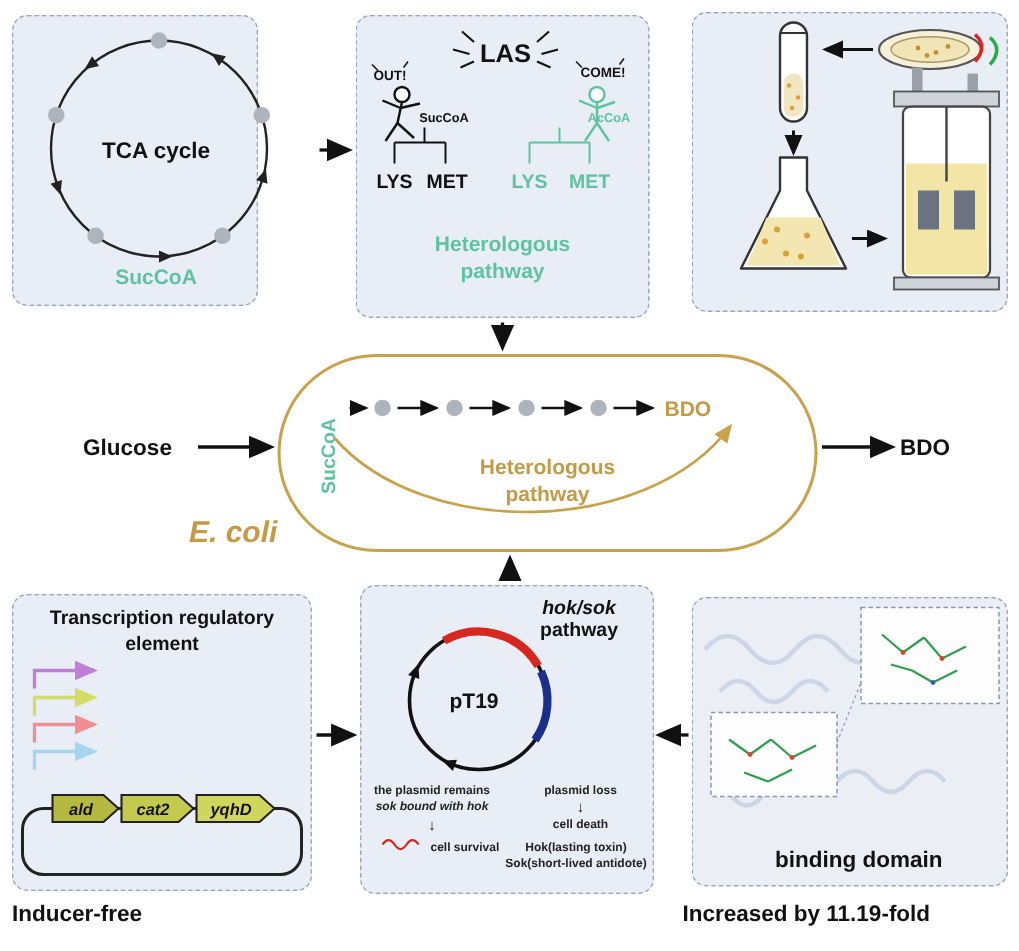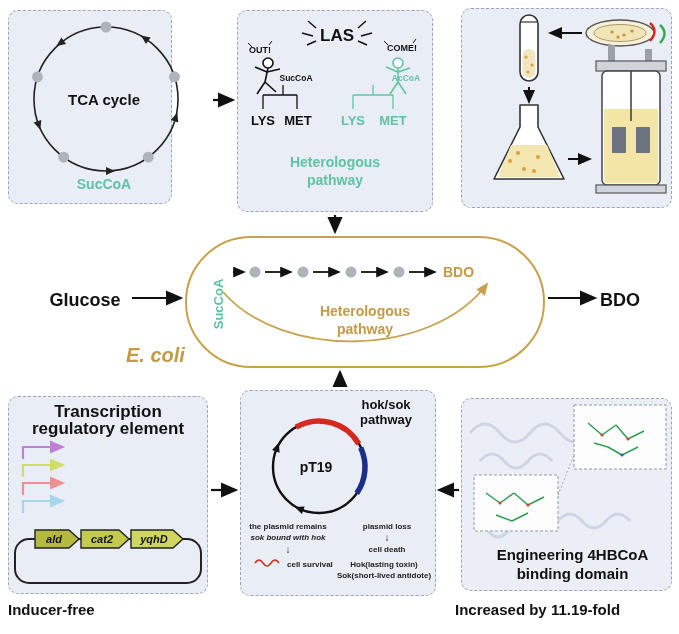--- a/index.html
+++ b/index.html
@@ -1,27 +1,27 @@
 <!DOCTYPE html>
 <html><head>
 <meta charset="utf-8">
 <style>
   html,body{margin:0;padding:0;background:#fff;}
   .page{position:relative;width:679px;height:634px;background:#fff;overflow:hidden;
         font-family:"Liberation Sans",sans-serif;color:#111;}
   .panel{position:absolute;background:#e9edf5;border:1.6px dashed #9aa6b8;border-radius:10px;box-sizing:border-box;}
   .panel svg{position:absolute;left:0;top:0;}
   .caption{position:absolute;font-weight:bold;font-size:15px;text-align:left;color:#111;}
-  .sidelabel{position:absolute;font-weight:bold;font-size:18px;color:#111;}
+  .sidelabel{position:absolute;font-weight:bold;font-size:15px;color:#111;}
   .capsule{position:absolute;left:185px;top:236px;width:360px;height:132px;border:2px solid #c8a24b;
            border-radius:66px;background:#fff;box-sizing:border-box;}
   .ecoli{position:absolute;left:126px;top:344px;font-weight:bold;font-style:italic;font-size:20px;color:#c49a45;}
   .hoksok{position:absolute;left:98px;top:6px;width:94px;text-align:center;font-size:13px;font-weight:bold;line-height:15px;}
   .bindtitle{position:absolute;left:18px;right:6px;top:146px;text-align:center;font-weight:bold;font-size:15px;line-height:19px;}
-  .transtitle{position:absolute;left:4px;right:4px;top:6px;text-align:center;font-weight:bold;font-size:17px;line-height:17px;}
+  .transtitle{position:absolute;left:4px;right:4px;top:6px;text-align:center;font-weight:bold;font-size:13px;line-height:17px;}
   svg text{font-family:"Liberation Sans",sans-serif;}
   .connectors{position:absolute;left:0;top:0;pointer-events:none;}
 </style>
 </head>
 <body>
 
 <div class="page">
 
   <div class="panel" style="left:8px;top:10px;width:164px;height:194px;">
     <svg width="197" height="191" viewBox="0 0 197 191">
@@ -234,21 +234,21 @@
         <polygon points="122,133 164,133 174,142 164,151 122,151" fill="#cfd65e"></polygon>
       </g>
       <text x="45" y="146" text-anchor="middle" font-size="11" font-weight="bold" font-style="italic" fill="#111">ald</text>
       <text x="93" y="146" text-anchor="middle" font-size="11" font-weight="bold" font-style="italic" fill="#111">cat2</text>
       <text x="145" y="146" text-anchor="middle" font-size="11" font-weight="bold" font-style="italic" fill="#111">yqhD</text>
     </svg>
   </div>
 
   <div class="panel" style="left:240px;top:390px;width:196px;height:206px;">
     <div class="hoksok">
-      <span style="">hok/sok</span><br>
+      <span style="font-style:italic;">hok/sok</span><br>
       <span>pathway</span>
     </div>
     <svg width="193" height="203" viewBox="0 0 193 203">
       <circle cx="78" cy="76" r="46" fill="none" stroke="#111" stroke-width="2.4"></circle>
       <path d="M55,36.2 A46,46 0 0 1 117.8,53" fill="none" stroke="#d6281e" stroke-width="5.5"></path>
       <path d="M119.7,56.6 A46,46 0 0 1 115.7,102.4" fill="none" stroke="#1b2f8a" stroke-width="5.5"></path>
       <g fill="#111">
         <polygon points="0,-4 9,0 0,4" transform="translate(34.8,60.3) rotate(-70)"></polygon>
         <polygon points="0,-4 9,0 0,4" transform="translate(62.3,119.2) rotate(200)"></polygon>
       </g>
@@ -303,21 +303,21 @@
             <line x1="66" y1="106" x2="82" y2="98"></line>
           <line x1="34" y1="116" x2="50" y2="122"></line>
             <line x1="50" y1="122" x2="66" y2="114"></line>
         </g>
         <circle cx="38" cy="104" r="1.6" fill="#d64530"></circle>
           <circle cx="66" cy="106" r="1.6" fill="#d64530"></circle>
       </g>
       <line x1="96" y1="96" x2="112" y2="56" stroke="#8a98ab" stroke-width="0.8" stroke-dasharray="2,2"></line>
     </svg>
     <div class="bindtitle">
-      <span>Engineering 4HBCoA</span><br>
+      <br>
       <span>binding domain</span>
     </div>
   </div>
 
   <div class="caption" style="left:8px;top:601px;width:200px;">Inducer-free</div>
   <div class="caption" style="left:455px;top:601px;width:224px;">Increased by 11.19-fold</div>
 
   <svg class="connectors" width="679" height="634" viewBox="0 0 679 634">
     <defs>
       <marker id="abMain" markerWidth="9" markerHeight="9" refX="6.5" refY="3.5" orient="auto">

